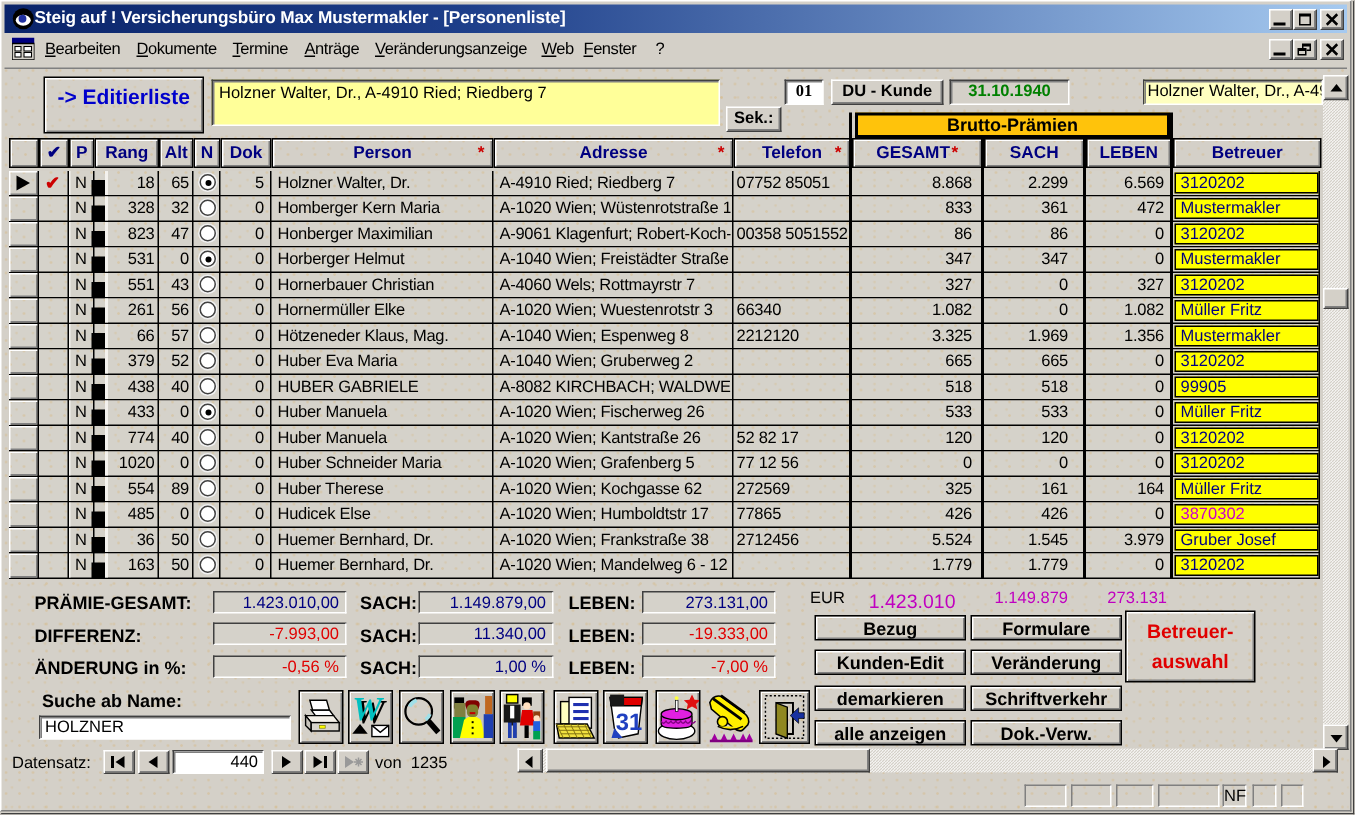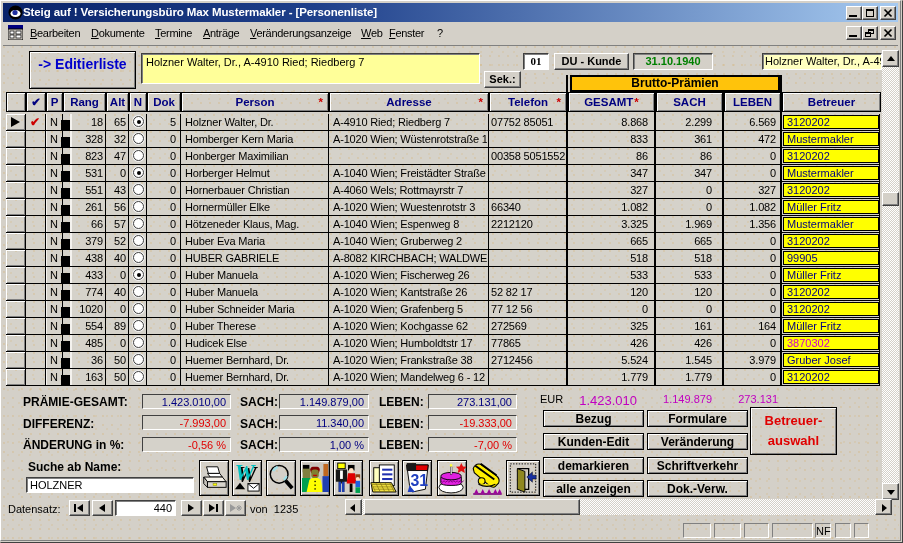--- a/index.html
+++ b/index.html
@@ -247,20 +247,21 @@
         <span class="selc"></span>
         <span class="sqw"></span>
         <span class="pw"></span>
         <span class="ct" style="left:44px;width:12px">N</span>
         <span class="sq"></span>
         <span class="ct num" style="left:69px;width:28px">823</span>
         <span class="ct num" style="left:102px;width:18px">47</span>
         <span class="radio"></span>
         <span class="ct num" style="left:143px;width:27px">0</span>
         <span class="ct" style="left:179px;width:141px">Honberger Maximilian</span>
+        <span class="ct" style="left:327px;width:154px">A-9061 Klagenfurt; Robert-Koch-</span>
         <span class="ct" style="left:485px;width:74px">00358 5051552</span>
         <span class="ct num" style="left:566px;width:76px">86</span>
         <span class="ct num" style="left:654px;width:52px">86</span>
         <span class="ct num" style="left:722px;width:48px">0</span>
         <span class="bet">
           <i>3120202</i>
         </span>
       </div>
 <div class="row" style="top:165px">
         <span class="selc"></span>

